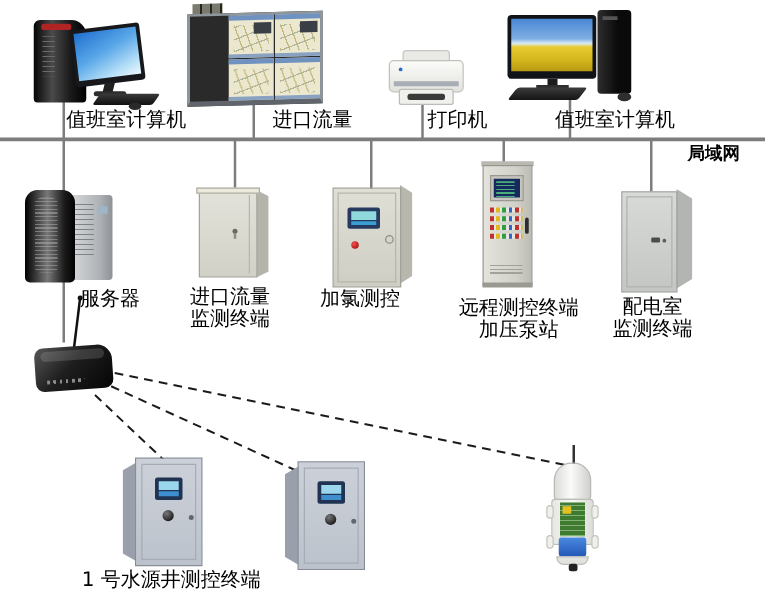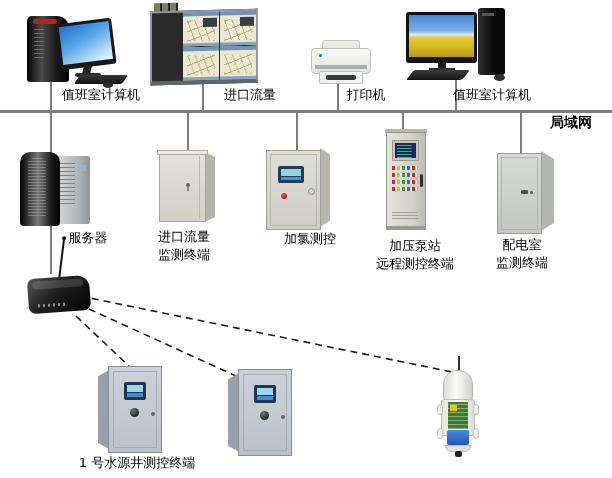--- a/index.html
+++ b/index.html
@@ -2,30 +2,30 @@
 <html><head>
 <meta charset="utf-8">
 <style>
   * { margin:0; padding:0; box-sizing:border-box; }
   html,body { background:#fff; }
   #canvas {
     position:relative; width:612px; height:478px; background:#ffffff;
     font-family:"DejaVu Sans", sans-serif; color:#000; overflow:hidden;
   }
   
-  .lbl { position:absolute; font-size:13px; white-space:nowrap; transform:translateX(-50%); z-index:5; }
+  .lbl { position:absolute; font-size:16px; white-space:nowrap; transform:translateX(-50%); z-index:5; }
   .lbl.two { text-align:center; line-height:18px; }
   .lbl.two span { display:block; }
   .lbl-duty     { left:101px; top:86px; }
   .lbl-wall     { left:250px; top:86px; }
   .lbl-printer  { left:366px; top:86px; }
   .lbl-director { left:492px; top:86px; }
   .lbl-server   { left:88px;  top:229px; }
   .lbl-inlet    { left:184px; top:228px; }
-  .lbl-chlor    { left:310px; top:230px; }
+  .lbl-chlor    { left:288px; top:230px; }
   .lbl-pump     { left:415px; top:237px; }
   .lbl-power    { left:522px; top:236px; }
   .lbl-gprs     { left:46px;  top:317px; }
   .lbl-well1    { left:137px; top:454px; }
   .lbl-welln    { left:268px; top:457px; }
   .lbl-village  { left:465px; top:449px; }
   .lan-label { position:absolute; left:550px; top:114px; font-size:14px; font-weight:bold; z-index:5; }
 
   
   .lan-bus { position:absolute; left:0; top:110px; width:612px; height:3px; background:#7d7d7d; z-index:1; }
@@ -362,22 +362,22 @@
   <div class="lbl lbl-server">服务器</div>
 
   <div class="lbl two lbl-inlet">
     <span>进口流量</span>
     <span>监测终端</span>
   </div>
   <div class="lbl two lbl-chlor">
     <span>加氯测控</span>
   </div>
   <div class="lbl two lbl-pump">
+    <span>远程测控终端</span>
     <span>加压泵站</span>
-    <span>远程测控终端</span>
   </div>
   <div class="lbl two lbl-power">
     <span>配电室</span>
     <span>监测终端</span>
   </div>
 
   <div class="lbl lbl-well1">1 号水源井测控终端</div>
 
 </div>
 

